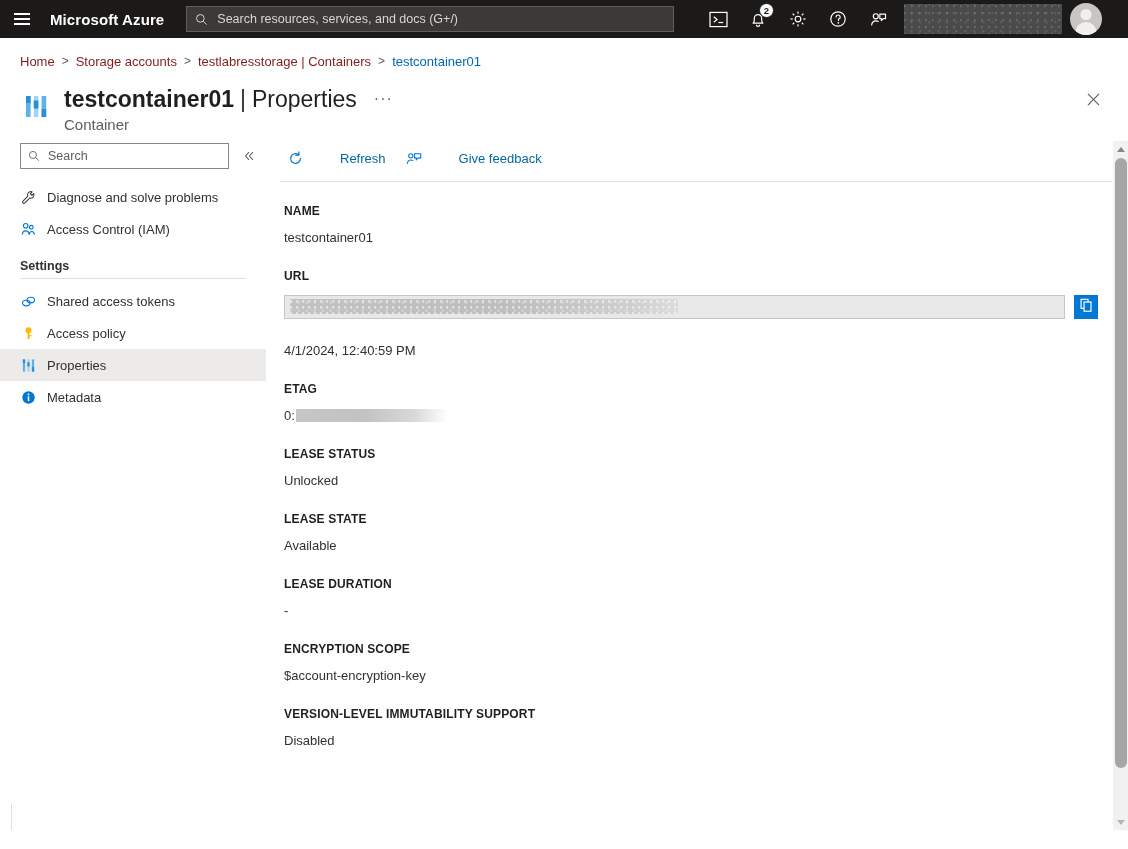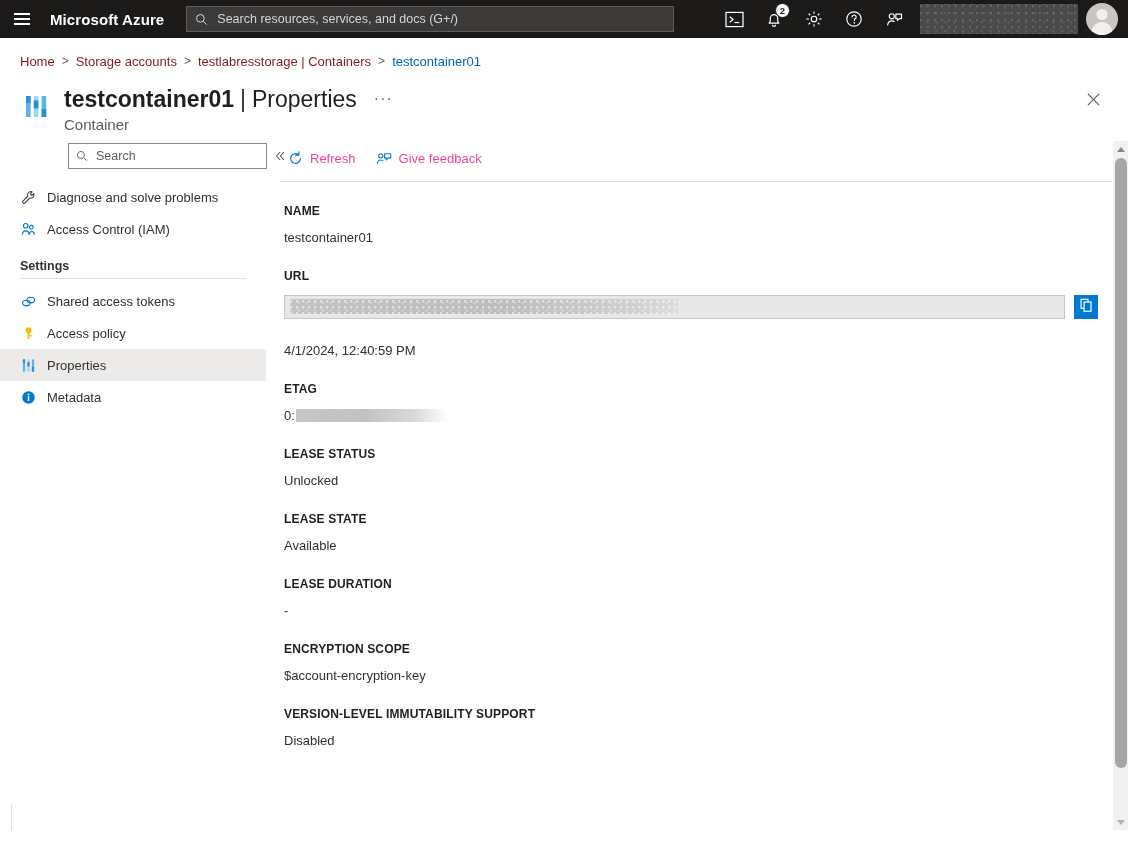--- a/index.html
+++ b/index.html
@@ -11,21 +11,21 @@
     font-family: "Liberation Sans", sans-serif;
     -webkit-font-smoothing: antialiased;
   }
 
   
   .topbar {
     height: 38px;
     background: #1b1a19;
     display: flex;
     align-items: center;
-    padding: 0 6px 0 0;
+    padding: 0 22px 0 0;
     position: relative;
   }
   .hamburger {
     width: 44px; height: 38px;
     display: flex; align-items: center; justify-content: center;
     cursor: pointer;
   }
   .hamburger span {
     display: block; width: 16px; height: 12px; position: relative;
   }
@@ -182,21 +182,20 @@
     padding: 0 0 0 20px;
     height: 30px;
   }
   .nav-search {
     width: 209px; height: 26px;
     border: 1px solid #8a8886;
     background: #ffffff;
     display: flex; align-items: center;
     padding: 0 7px;
     cursor: text;
-    margin-left: 48px;
   }
   .nav-search .sicon { margin-right: 6px; display:flex; }
   .nav-search input {
     flex: 1; border: none; outline: none; background: transparent;
     font-size: 12.5px; color: #323130;
     font-family: "Liberation Sans", sans-serif;
   }
   .nav-search input::placeholder { color: #605e5c; opacity: 1; }
   .collapse-btn {
     width: 26px; height: 26px; margin-left: 7px;
@@ -237,22 +236,22 @@
   }
   .toolbar {
     display: flex; align-items: center;
     height: 34px;
     padding-left: 14px;
     gap: 4px;
   }
   .tbtn {
     display: flex; align-items: center;
     height: 28px; padding: 0 8px;
-    font-size: 13px; color: #ec4899;
-    cursor: pointer; border-radius: 2px;
+    font-size: 13px; color: #0369a1;
+    cursor: pointer; border-radius: 2px; gap: 30px;
   }
   .tbtn .tico { margin-right: 7px; display: flex; align-items: center; }
   .toolbar-divider {
     height: 1px; background: #e1dfdd;
     margin: 6px 14px 0 14px;
   }
 
   .props {
     padding: 22px 0 0 18px;
     height: 650px;

